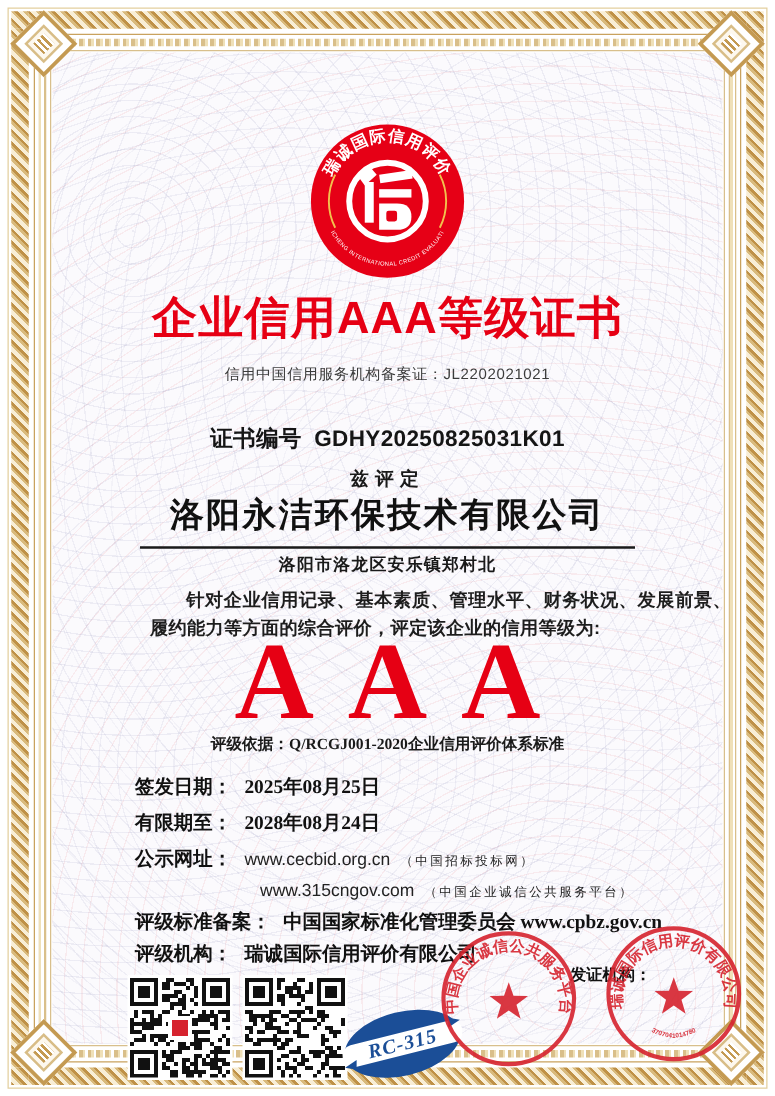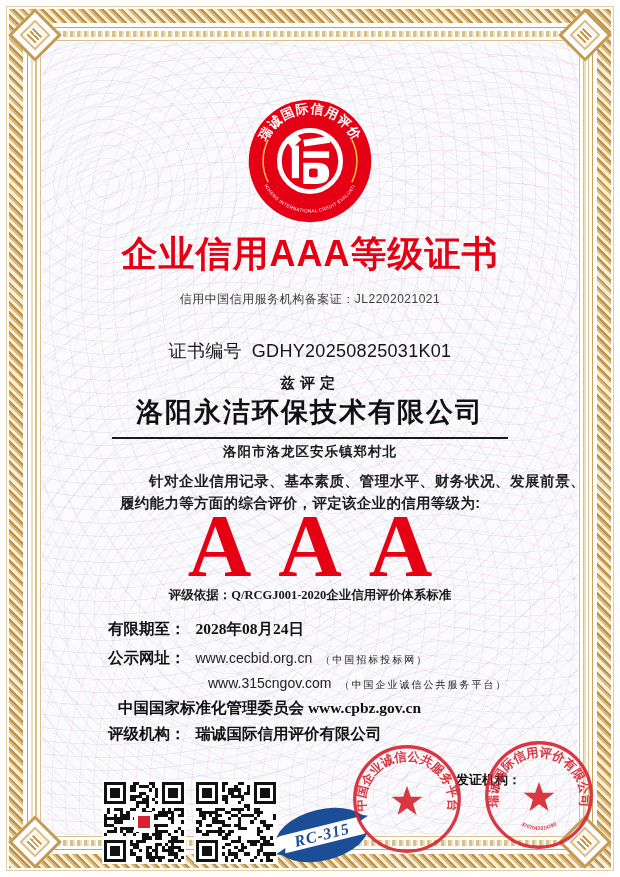--- a/index.html
+++ b/index.html
@@ -29,21 +29,21 @@
       repeating-radial-gradient(circle at 75% 95%,rgba(214,35,46,.07) 0 1px,transparent 1px 14px),
       repeating-radial-gradient(circle at 55% 45%,rgba(150,150,190,.08) 0 1px,transparent 1px 19px);}
 
   .abs{position:absolute;}
   .cx{left:50%;transform:translateX(-50%);white-space:nowrap;}
   .serif{font-family:"Liberation Serif","DejaVu Serif",serif;}
 
   .logo{top:50px;width:134px;height:134px;}
   .title{top:188px;font-size:36px;font-weight:800;color:#e60014;letter-spacing:1px;}
   .subtitle{top:249px;font-size:12px;color:#3b3b3b;letter-spacing:.5px;}
-  .certline{top:297px;font-size:18px;font-weight:normal;color:#151515;letter-spacing:.3px;}
+  .certline{top:297px;font-size:18px;font-weight:bold;color:#151515;letter-spacing:.3px;}
   .certline .num{margin-left:10px;}
   .hereby{top:332px;font-size:15px;font-weight:bold;color:#1a1a1a;letter-spacing:5px;}
   .company{top:352px;font-size:27px;font-weight:bold;color:#111;letter-spacing:2px;
            border-bottom:2px solid #1a1a1a;padding:0 24px 7px;}
   .address{top:401px;font-size:13.5px;font-weight:bold;color:#1a1a1a;letter-spacing:1px;text-align:right;}
   .para{top:428px;left:78px;width:465px;font-size:14.5px;line-height:22px;font-weight:600;
         color:#1d1d1d;text-indent:2em;text-align:justify;letter-spacing:.3px;}
   .grade{top:460px;font-size:88px;font-weight:bold;color:#e60014;line-height:1;}
   .grade span{letter-spacing:27px;margin-right:-27px;}
   .basis{top:545px;font-size:12.5px;font-weight:bold;color:#1a1a1a;}
@@ -126,34 +126,39 @@
     <div class="abs cx address">洛阳市洛龙区安乐镇郑村北</div>
 
     <div class="abs para">针对企业信用记录、基本素质、管理水平、财务状况、发展前景、履约能力等方面的综合评价，评定该企业的信用等级为:</div>
 
     <div class="abs cx grade serif">
       <span>AAA</span>
     </div>
     <div class="abs cx basis serif">评级依据：Q/RCGJ001-2020企业信用评价体系标准</div>
 
     <div class="abs fields">
+      <div class="frow r0">
+        <span class="flabel">签发日期：</span>
+        <span class="fval-serif">2025年08月25日</span>
+      </div>
       <div class="frow r1">
         <span class="flabel">有限期至：</span>
         <span class="fval-serif">2028年08月24日</span>
       </div>
       <div class="frow r2">
         <span class="flabel">公示网址：</span>
         <span class="fval-url">www.cecbid.org.cn</span>
         <span class="fnote">（中国招标投标网）</span>
       </div>
       <div class="frow r3">
         <span class="fval-url">www.315cngov.com</span>
         <span class="fnote">（中国企业诚信公共服务平台）</span>
       </div>
       <div class="frow r4">
+        <span class="flabel">评级标准备案：</span>
         <span class="fval-serif">中国国家标准化管理委员会 www.cpbz.gov.cn</span>
       </div>
       <div class="frow r5">
         <span class="flabel">评级机构：</span>
         <span class="fval-serif">瑞诚国际信用评价有限公司</span>
       </div>
     </div>
 
     <div class="qr qr1">
       <svg viewBox="0 0 25 25">

